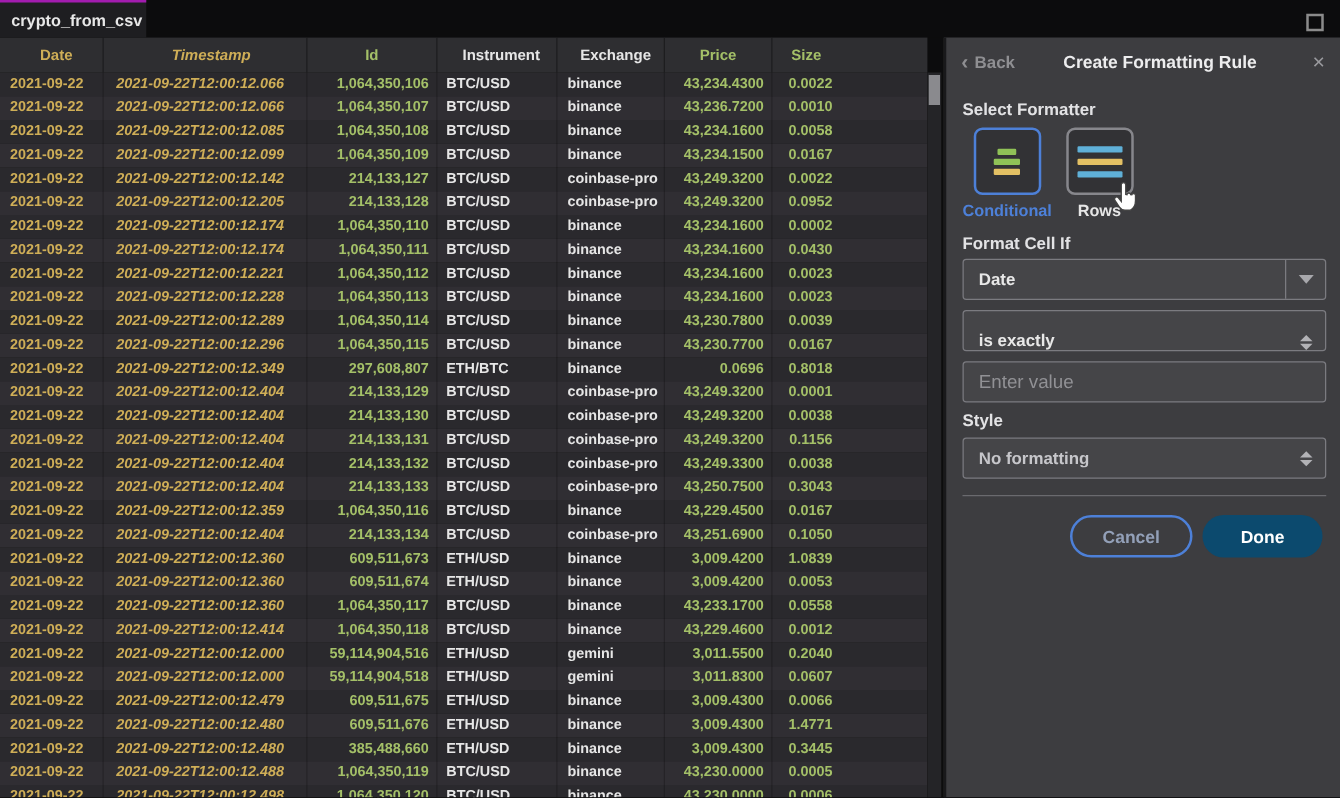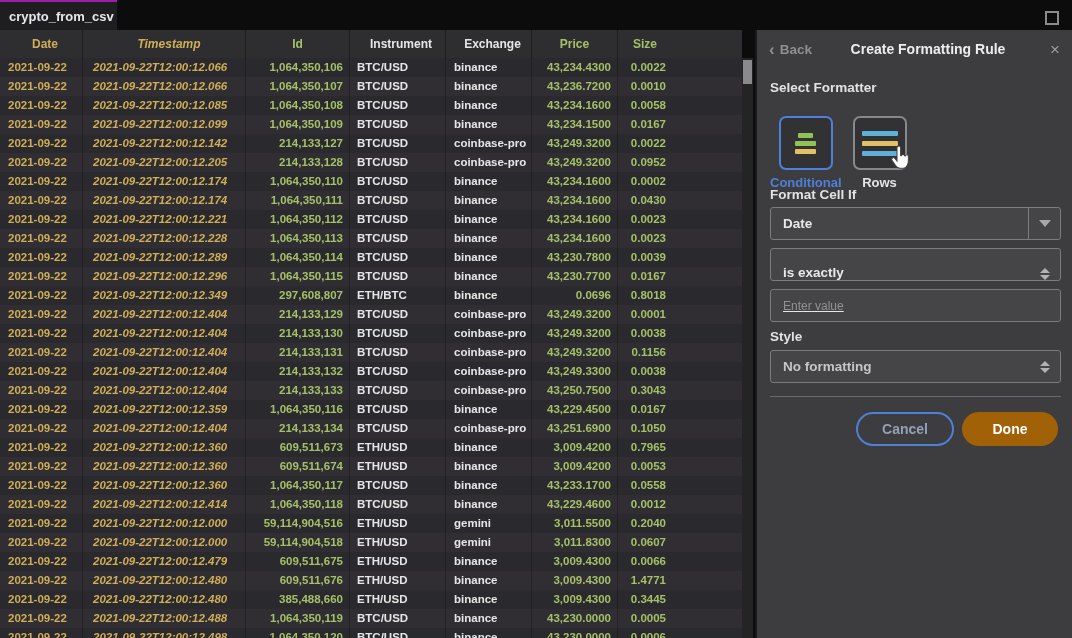--- a/index.html
+++ b/index.html
@@ -50,21 +50,21 @@
     font-weight:600; cursor:default; }
   .back .chev { font-size:17px; line-height:13px; }
   .p-title { flex:1; text-align:center; color:#ededee; font-size:14px; font-weight:700; padding-right:6px; }
   .close { color:#9a9a9e; font-size:17px; line-height:17px; }
 
   .p-label { position:absolute; left:13px; color:#e2e2e4; font-size:13.5px; font-weight:600; }
   .lbl-formatter { top:50px; }
   .lbl-cellif    { top:157px; }
   .lbl-style     { top:299px; }
 
-  .formatter-row { position:absolute; left:13px; top:86px; display:flex; gap:11px; }
+  .formatter-row { position:absolute; left:13px; top:72px; display:flex; gap:11px; }
   .fmt-opt { display:flex; flex-direction:column; align-items:center; gap:5px; }
   .tile { width:54px; height:54px; border-radius:7px; background:#323235;
     display:flex; flex-direction:column; align-items:center; justify-content:center; }
   .tile.selected { border:2px solid #4d80d8; }
   .tile.plain    { border:2px solid #87878c; }
   .bar { height:5px; border-radius:1px; }
   .tile.cond .bar { margin:1.5px 0; }
   .b-g1 { width:15px; background:#90c257; }
   .b-g2 { width:21px; background:#90c257; }
   .b-y2 { width:21px; background:#e3c064; }
@@ -87,29 +87,29 @@
   .dd-arrow-box { width:32px; height:100%; border-left:1px solid #7b7b80;
     display:flex; align-items:center; justify-content:center; }
   .caret-down { width:0; height:0; border-left:6px solid transparent;
     border-right:6px solid transparent; border-top:7px solid #a8a8ac; }
   .updown { width:30px; display:flex; flex-direction:column; align-items:center; gap:2px; }
   .tri-up   { width:0; height:0; border-left:5px solid transparent; border-right:5px solid transparent;
     border-bottom:5px solid #b2b2b6; }
   .tri-down { width:0; height:0; border-left:5px solid transparent; border-right:5px solid transparent;
     border-top:5px solid #b2b2b6; }
   .f-value input { flex:1; background:transparent; border:none; outline:none; height:100%;
-    padding-left:12px; font-family:inherit; font-size:12px; color:#e5e5e5;text-decoration:underline; }
+    padding-left:12px; font-family:inherit; font-size:15px; color:#5eead4; }
   .f-value input::placeholder { color:#919195; font-weight:400; }
 
   .divider { position:absolute; left:13px; top:366px; width:291px; height:1px; background:#6a6a6e; }
 
   .btn { position:absolute; top:382px; height:34px; border-radius:17px; font-size:14px;
     font-weight:600; display:flex; align-items:center; justify-content:center; }
   .btn-cancel { right:118px; width:98px; border:2px solid #4d80d8; color:#93a0b8; background:transparent; }
-  .btn-done   { right:14px;  width:96px; background:#a16207; color:#ffffff; }
+  .btn-done   { right:14px;  width:96px; background:#0c4a6e; color:#ffffff; }
 
   
   .cursor { position:absolute; left:890px; top:146px; z-index:50; pointer-events:none; }
 </style>
 </head>
 <body>
 
 <div class="app">
 
   <div class="topbar">
@@ -313,21 +313,21 @@
     <div class="td col-price num">43,251.6900</div>
     <div class="td col-size num">0.1050</div>
   </div>
         <div class="tr odd">
     <div class="td col-date">2021-09-22</div>
     <div class="td col-ts">2021-09-22T12:00:12.360</div>
     <div class="td col-id num">609,511,673</div>
     <div class="td col-inst">ETH/USD</div>
     <div class="td col-exch">binance</div>
     <div class="td col-price num">3,009.4200</div>
-    <div class="td col-size num">0.7965</div>
+    <div class="td col-size num">1.0839</div>
   </div>
         <div class="tr even">
     <div class="td col-date">2021-09-22</div>
     <div class="td col-ts">2021-09-22T12:00:12.360</div>
     <div class="td col-id num">609,511,674</div>
     <div class="td col-inst">ETH/USD</div>
     <div class="td col-exch">binance</div>
     <div class="td col-price num">3,009.4200</div>
     <div class="td col-size num">0.0053</div>
   </div>

